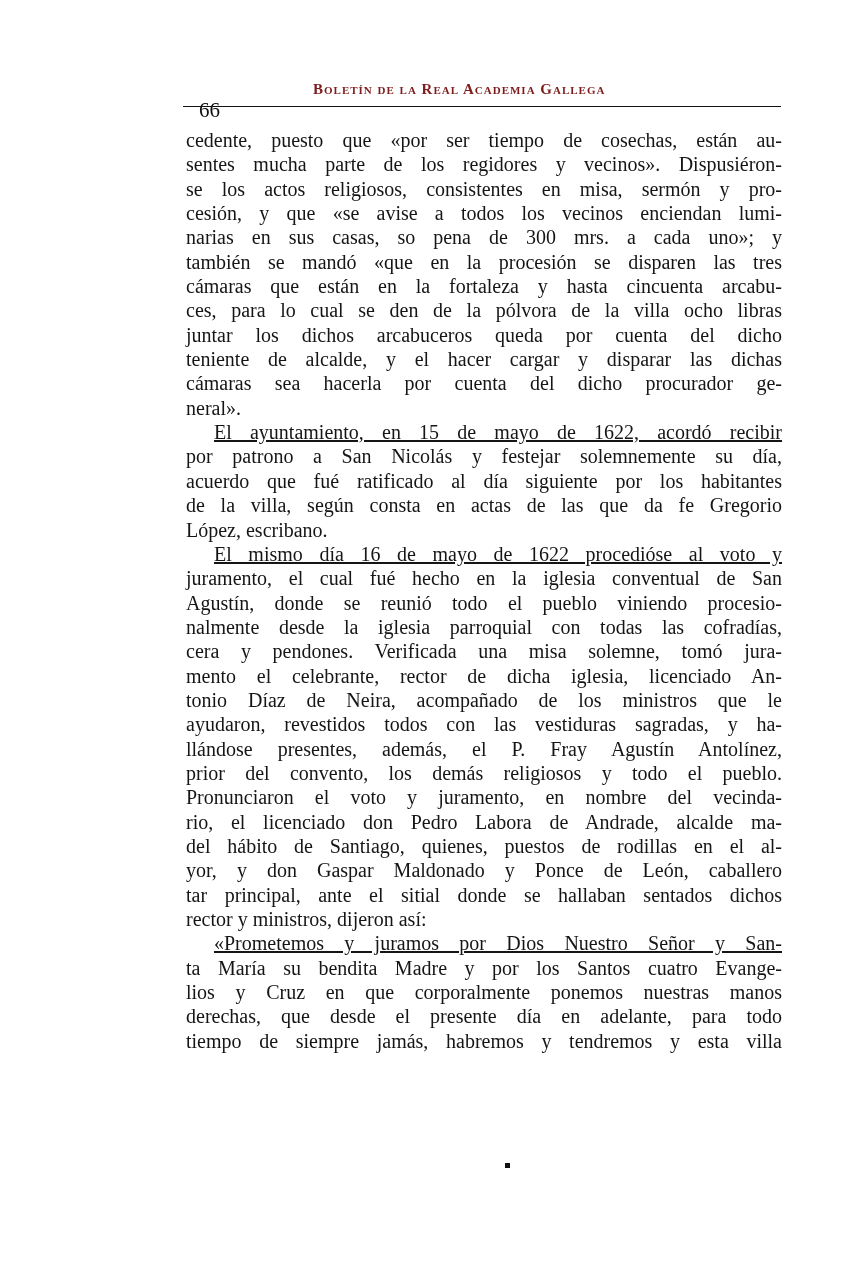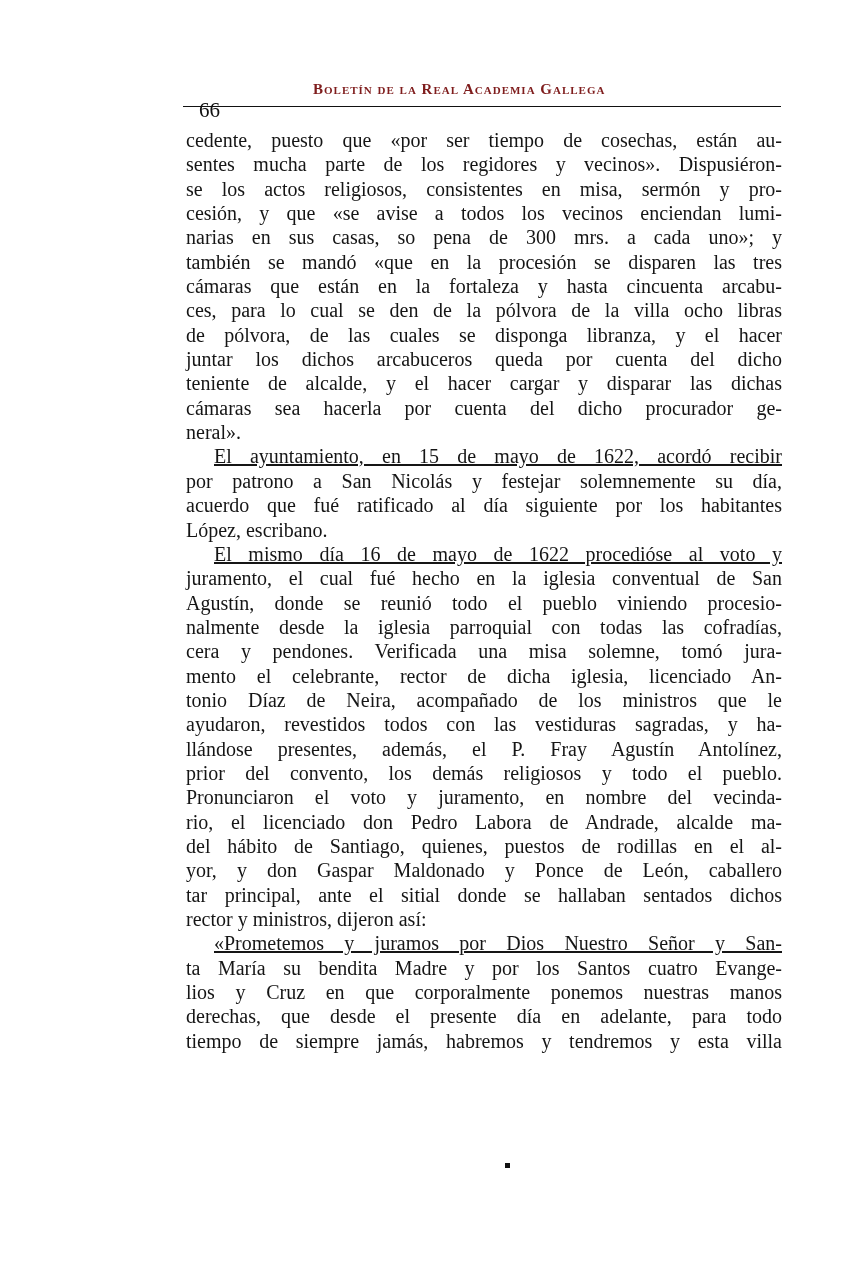--- a/index.html
+++ b/index.html
@@ -32,28 +32,28 @@
 
   <div class="body-text">
     <div class="line">cedente, puesto que «por ser tiempo de cosechas, están au-</div>
     <div class="line">sentes mucha parte de los regidores y vecinos». Dispusiéron-</div>
     <div class="line">se los actos religiosos, consistentes en misa, sermón y pro-</div>
     <div class="line">cesión, y que «se avise a todos los vecinos enciendan lumi-</div>
     <div class="line">narias en sus casas, so pena de 300 mrs. a cada uno»; y</div>
     <div class="line">también se mandó «que en la procesión se disparen las tres</div>
     <div class="line">cámaras que están en la fortaleza y hasta cincuenta arcabu-</div>
     <div class="line">ces, para lo cual se den de la pólvora de la villa ocho libras</div>
-    <div class="line">de pólvora, de las cuales se disponga libranza, y el hacer</div>
     <div class="line">juntar los dichos arcabuceros queda por cuenta del dicho</div>
     <div class="line">teniente de alcalde, y el hacer cargar y disparar las dichas</div>
     <div class="line">cámaras sea hacerla por cuenta del dicho procurador ge-</div>
     <div class="line last">neral».</div>
     <div class="line indent">El ayuntamiento, en 15 de mayo de 1622, acordó recibir</div>
     <div class="line">por patrono a San Nicolás y festejar solemnemente su día,</div>
     <div class="line">acuerdo que fué ratificado al día siguiente por los habitantes</div>
+    <div class="line">de la villa, según consta en actas de las que da fe Gregorio</div>
     <div class="line last">López, escribano.</div>
     <div class="line indent">El mismo día 16 de mayo de 1622 procedióse al voto y</div>
     <div class="line">juramento, el cual fué hecho en la iglesia conventual de San</div>
     <div class="line">Agustín, donde se reunió todo el pueblo viniendo procesio-</div>
     <div class="line">nalmente desde la iglesia parroquial con todas las cofradías,</div>
     <div class="line">cera y pendones. Verificada una misa solemne, tomó jura-</div>
     <div class="line">mento el celebrante, rector de dicha iglesia, licenciado An-</div>
     <div class="line">tonio Díaz de Neira, acompañado de los ministros que le</div>
     <div class="line">ayudaron, revestidos todos con las vestiduras sagradas, y ha-</div>
     <div class="line">llándose presentes, además, el P. Fray Agustín Antolínez,</div>

